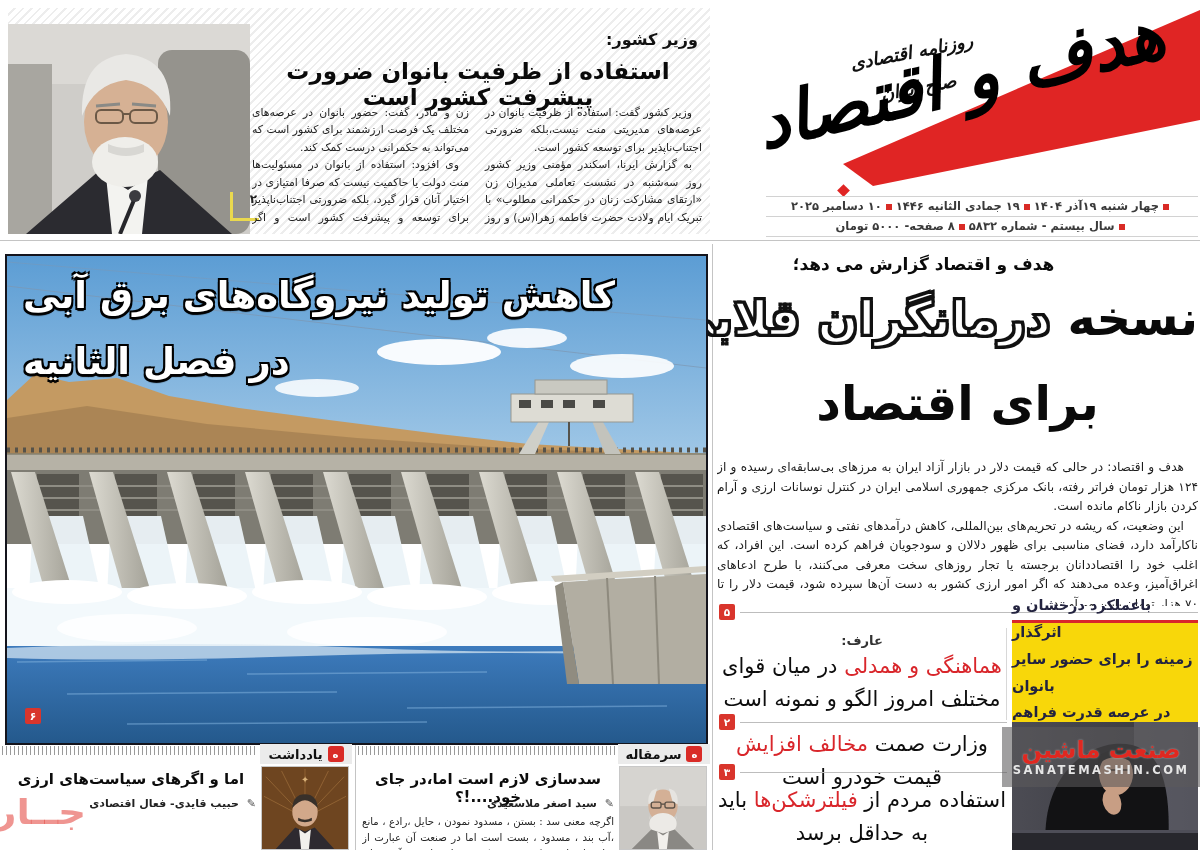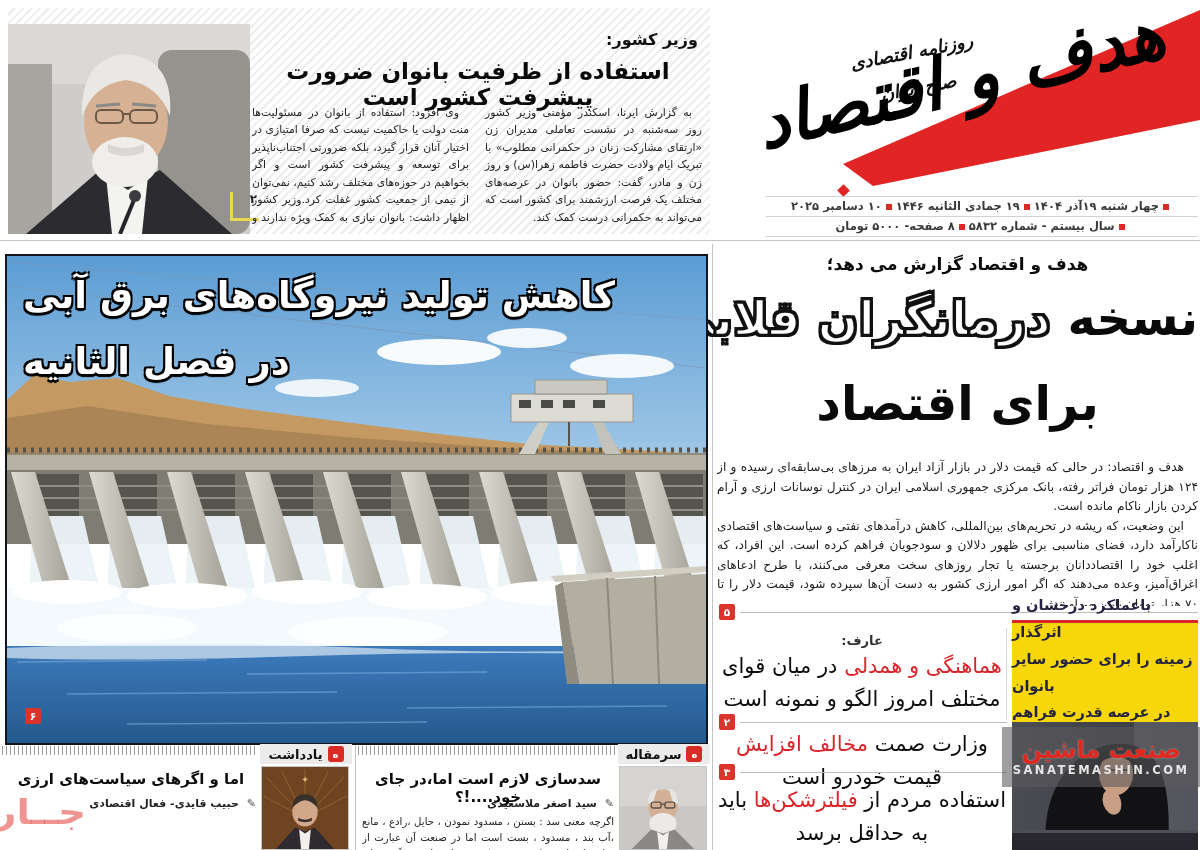--- a/index.html
+++ b/index.html
@@ -36,21 +36,21 @@
   .m-headline{position:absolute;right:6px;top:50px;width:452px;text-align:center;
     font-size:23px;font-weight:bold;color:#0a0a0a;}
   .m-body{position:absolute;right:8px;top:96px;width:450px;height:128px;overflow:hidden;
     column-count:2;column-gap:16px;font-size:10.8px;line-height:1.62;text-align:justify;color:#222;}
   .m-body p{margin:0;text-indent:10px;}
   .corner{position:absolute;left:222px;top:184px;width:26px;height:26px;
     border-left:3px solid #ead94e;border-bottom:3px solid #ead94e;}
   .corner span{position:absolute;right:2px;top:0;font-size:12px;font-weight:bold;color:#222;}
 
   
-  .ma-kicker{position:absolute;left:717px;top:254px;width:481px;text-align:center;
+  .ma-kicker{position:absolute;left:683px;top:254px;width:481px;text-align:center;
     font-size:17px;font-weight:bold;color:#0a0a0a;}
   .ma-h{position:absolute;left:717px;top:276px;width:481px;text-align:center;
     font-size:48px;font-weight:bold;line-height:1.78;color:#0a0a0a;white-space:nowrap;}
   .outline-text{color:#fff;-webkit-text-stroke:2.5px #111;
     text-shadow:-2px -2px 0 #111,2px -2px 0 #111,-2px 2px 0 #111,2px 2px 0 #111;}
   .red-text{color:#d9262b;}
   .ma-body{position:absolute;left:717px;top:458px;width:481px;height:148px;overflow:hidden;
     font-size:12.2px;line-height:1.6;text-align:justify;color:#1c1c1c;}
   .ma-body p{margin:0;text-indent:14px;}
 
@@ -152,20 +152,21 @@
         <line x1="112" y1="210" x2="126" y2="176" stroke="#26262a" stroke-width="4"></line>
         <circle cx="127" cy="172" r="6" fill="#3b3b40"></circle>
       </svg>
     </div>
     <div class="corner">
       <span>۲</span>
     </div>
     <div class="m-kicker">وزیر کشور:</div>
     <div class="m-headline">استفاده از ظرفیت بانوان ضرورت پیشرفت کشور است</div>
     <div class="m-body">
+      <p>وزیر کشور گفت: استفاده از ظرفیت بانوان در عرصه‌های مدیریتی منت نیست،بلکه ضرورتی اجتناب‌ناپذیر برای توسعه کشور است.</p>
       <p>به گزارش ایرنا، اسکندر مؤمنی وزیر کشور روز سه‌شنبه در نشست تعاملی مدیران زن «ارتقای مشارکت زنان در حکمرانی مطلوب» با تبریک ایام ولادت حضرت فاطمه زهرا(س) و روز زن و مادر، گفت: حضور بانوان در عرصه‌های مختلف یک فرصت ارزشمند برای کشور است که می‌تواند به حکمرانی درست کمک کند.</p>
       <p>وی افزود: استفاده از بانوان در مسئولیت‌ها منت دولت یا حاکمیت نیست که صرفا امتیازی در اختیار آنان قرار گیرد، بلکه ضرورتی اجتناب‌ناپذیر برای توسعه و پیشرفت کشور است و اگر بخواهیم در حوزه‌های مختلف رشد کنیم، نمی‌توان از نیمی از جمعیت کشور غفلت کرد.وزیر کشور اظهار داشت: بانوان نیازی به کمک ویژه ندارند و همانطور که رهبر معظم انقلاب تأکید کرده‌اند، تنها باید فرصت برابر فراهم کنیم و باقی مسیر را خودشان با توانمندی طی می‌کنند.</p>
     </div>
   </div>
 
   <div class="hrule"></div>
   <div class="vrule-main"></div>
   <div class="vrule-bottom"></div>
   <div class="vrule-right"></div>
 

